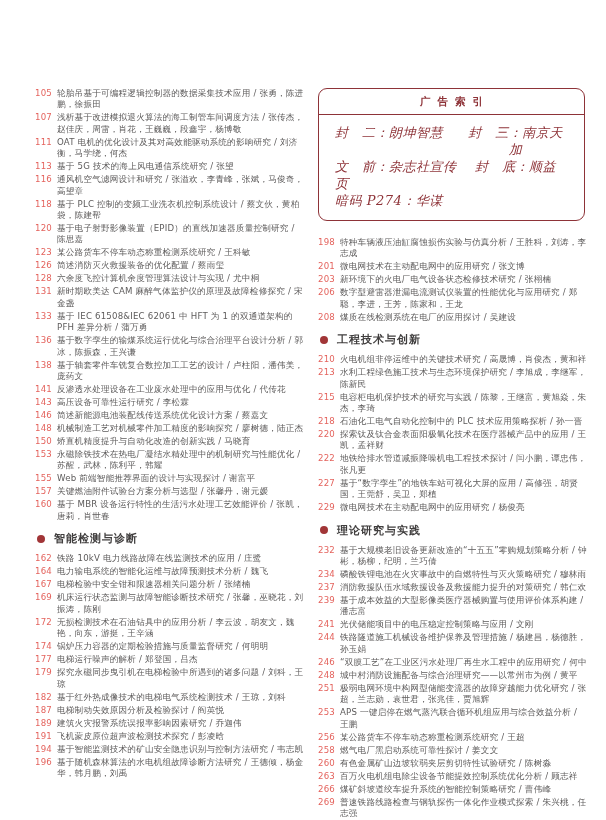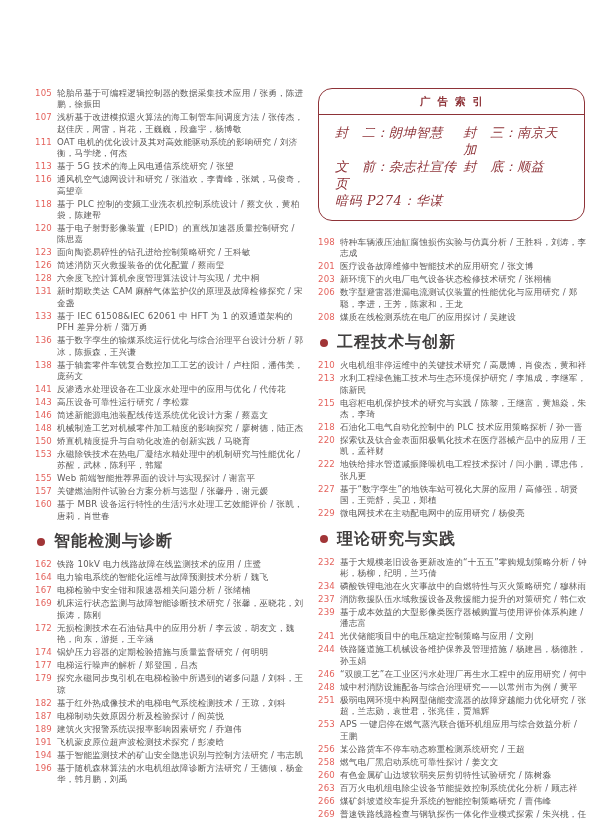--- a/index.html
+++ b/index.html
@@ -35,29 +35,29 @@
     align-items:center;
     margin:9px 0 7px 2px;
   }
   .bullet{
     width:8px;height:8px;border-radius:50%;
     background:#a13537;
     margin-right:9px;
     flex:0 0 auto;
   }
   .sec-label{
-    font-size:16px;
+    font-size:11px;
     font-weight:bold;
     color:#403e3e;
     letter-spacing:1px;
   }
   .ad-box{
     width:267px;
     border:1.4px solid #8e3338;
-    border-radius:14px;
+    border-radius:9px;
     margin-bottom:16px;
     box-sizing:border-box;
     font-family:"DejaVu Serif","Liberation Serif",serif;
     color:#8e3338;
     overflow:hidden;
   }
   .ad-title{
     text-align:center;
     font-size:10.5px;
     font-weight:bold;
@@ -69,21 +69,21 @@
     padding:9px 16px 11px 16px;
   }
   .ad-row{
     display:flex;
     font-size:13px;
     line-height:17px;
     font-style:italic;
     letter-spacing:0.5px;
   }
   .ad-left{flex:0 0 55%;}
-  .ad-right{flex:1;}
+  .ad-right{flex:1;text-align:center;}
 </style>
 </head>
 <body>
 
 <div class="page">
 
   <div class="col col-left">
       <div class="entry">
         <span class="pg">105</span>
         <span class="tt">轮胎吊基于可编程逻辑控制器的数据采集技术应用 / 张勇，陈进鹏，徐振田</span>
@@ -107,21 +107,21 @@
       <div class="entry">
         <span class="pg">118</span>
         <span class="tt">基于 PLC 控制的变频工业洗衣机控制系统设计 / 蔡文伙，黄柏袋，陈建帮</span>
       </div>
       <div class="entry">
         <span class="pg">120</span>
         <span class="tt">基于电子射野影像装置（EPID）的直线加速器质量控制研究 / 陈思嘉</span>
       </div>
       <div class="entry">
         <span class="pg">123</span>
-        <span class="tt">面向陶瓷易碎性的钻孔进给控制策略研究 / 王科敏</span>
+        <span class="tt">某公路货车不停车动态称重检测系统研究 / 王科敏</span>
       </div>
       <div class="entry">
         <span class="pg">126</span>
         <span class="tt">简述消防灭火救援装备的优化配置 / 蔡雨玺</span>
       </div>
       <div class="entry">
         <span class="pg">128</span>
         <span class="tt">六余度飞控计算机余度管理算法设计与实现 / 尤中桐</span>
       </div>
       <div class="entry">
@@ -256,21 +256,21 @@
         </div>
       </div>
     </div>
     <div id="right-entries">
         <div class="entry">
           <span class="pg">198</span>
           <span class="tt">特种车辆液压油缸腐蚀损伤实验与仿真分析 / 王胜科，刘涛，李志成</span>
         </div>
         <div class="entry">
           <span class="pg">201</span>
-          <span class="tt">医疗设备故障维修中智能技术的应用研究 / 张文博</span>
+          <span class="tt">微电网技术在主动配电网中的应用研究 / 张文博</span>
         </div>
         <div class="entry">
           <span class="pg">203</span>
           <span class="tt">新环境下的火电厂电气设备状态检修技术研究 / 张栩楠</span>
         </div>
         <div class="entry">
           <span class="pg">206</span>
           <span class="tt">数字型避雷器泄漏电流测试仪装置的性能优化与应用研究 / 郑聪，李进，王芳，陈家和，王龙</span>
         </div>
         <div class="entry">

